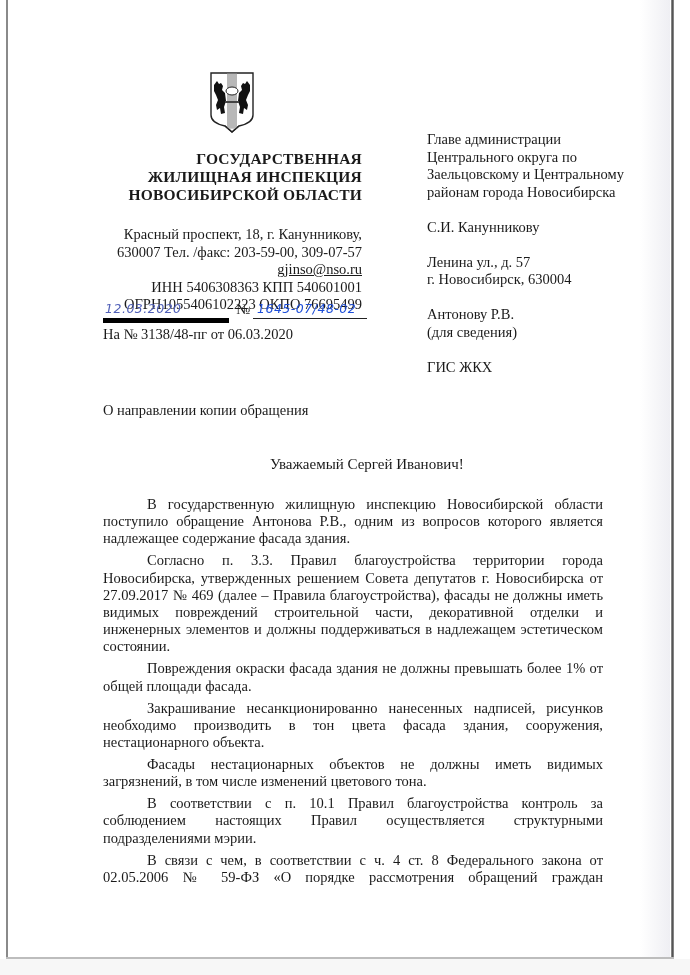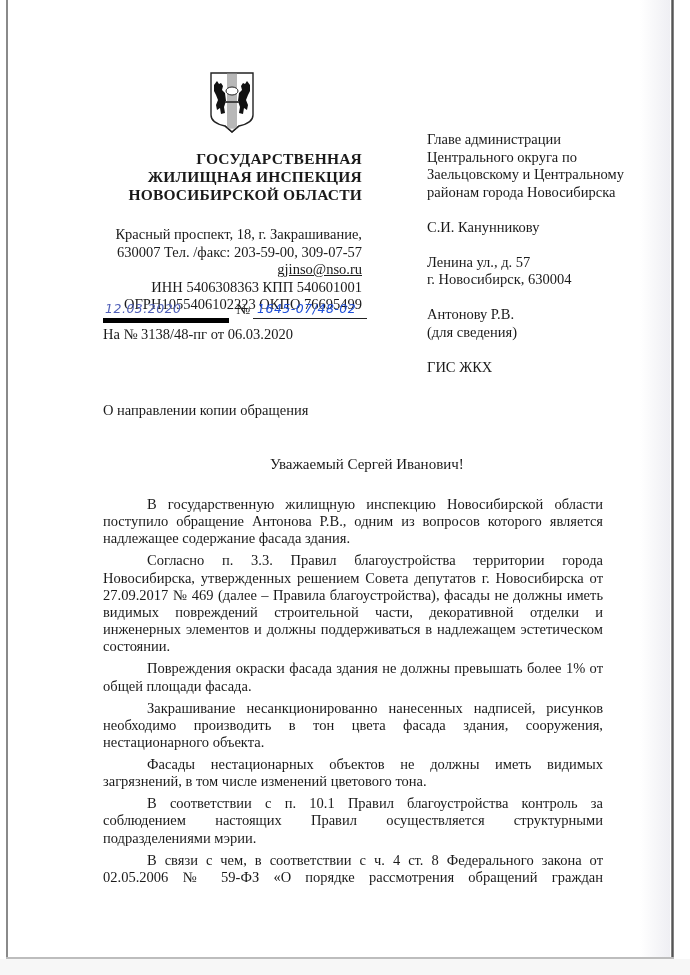--- a/index.html
+++ b/index.html
@@ -59,21 +59,21 @@
   <rect x="16" y="30" width="14" height="2" fill="#444"></rect>
 </svg>
 
 <div class="org-block">
   <div class="org-name">
     <div>ГОСУДАРСТВЕННАЯ</div>
     <div>ЖИЛИЩНАЯ ИНСПЕКЦИЯ</div>
     <div>НОВОСИБИРСКОЙ ОБЛАСТИ</div>
   </div>
   <div class="org-details">
-    <div>Красный проспект, 18, г. Закрашивание,</div>
+    <div>Красный проспект, 18, г. Канунникову,</div>
     <div>630007 Тел. /факс: 203-59-00,  309-07-57</div>
     <div class="org-email">gjinso@nso.ru</div>
     <div>ИНН 5406308363  КПП 540601001</div>
     <div>ОГРН1055406102223 ОКПО 76695499</div>
   </div>
 </div>
 
 <div class="reg-line">
   <div class="reg-date">12.03.2020</div>
   <div class="reg-no-label">№</div>

